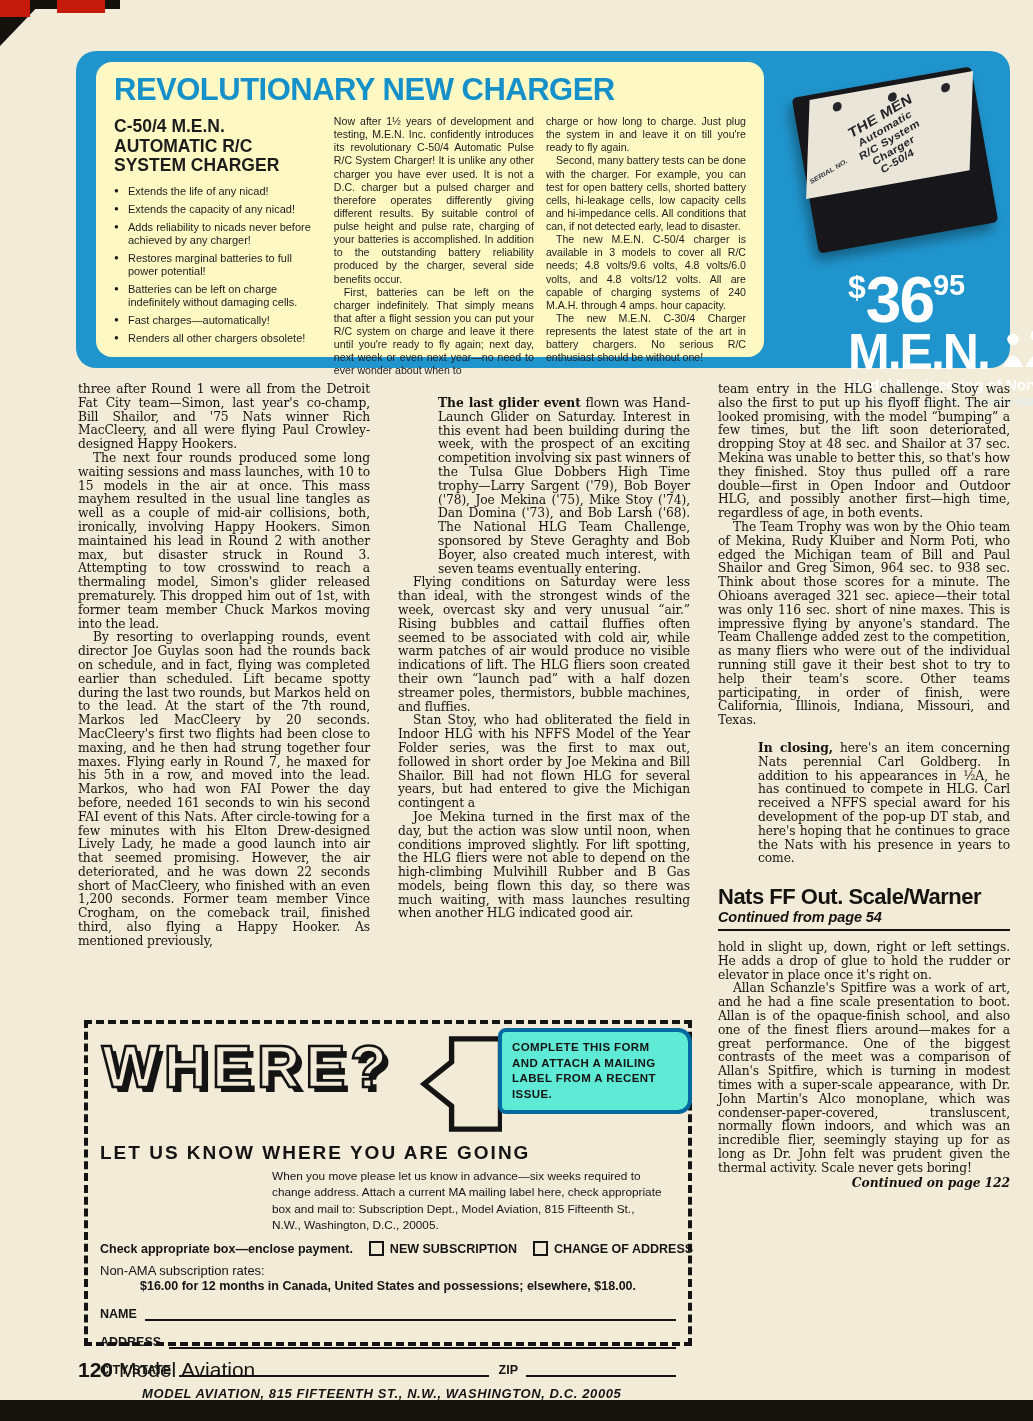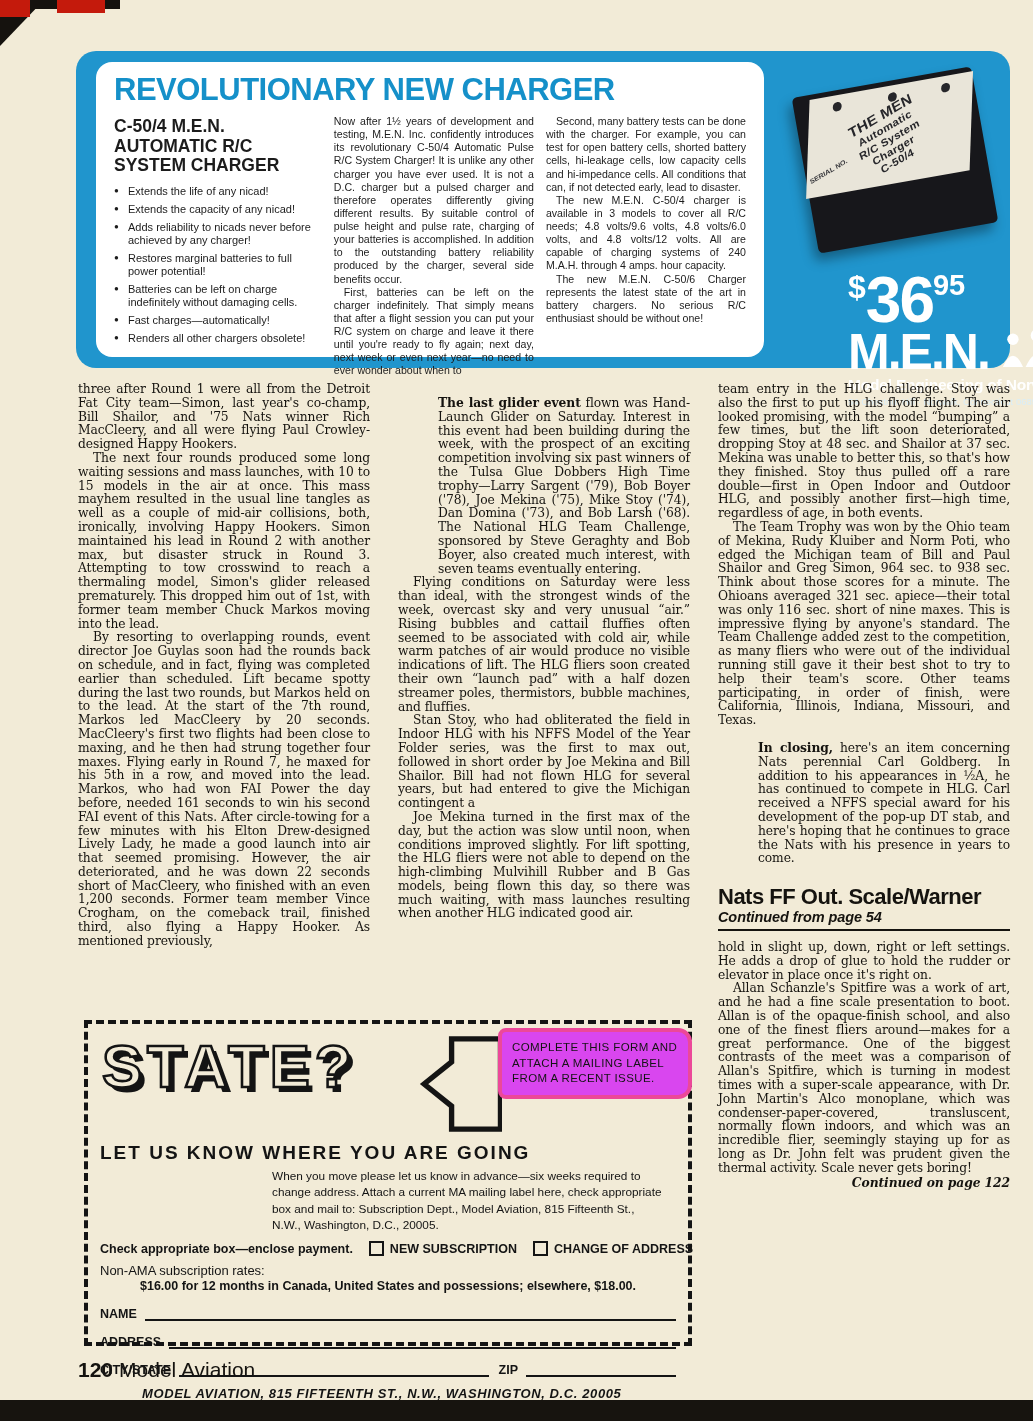--- a/index.html
+++ b/index.html
@@ -8,21 +8,21 @@
   
   .corner-black{position:absolute;left:0;top:0;width:0;height:0;
     border-top:46px solid #15120e;border-right:44px solid transparent;}
   .top-strip{position:absolute;left:0;top:0;width:120px;height:9px;background:#15120e;}
   .red-mark-1{position:absolute;left:0;top:0;width:30px;height:17px;background:#c41a0c;}
   .red-mark-2{position:absolute;left:57px;top:0;width:48px;height:13px;background:#c41a0c;}
   .bottom-bar{position:absolute;left:0;bottom:0;width:100%;height:21px;background:#17140f;}
 
   
   .ad{position:absolute;left:76px;top:51px;width:934px;height:317px;background:#2095cd;border-radius:20px;}
-  .ad-panel{position:absolute;left:20px;top:11px;width:668px;height:295px;background:#ffffff;
+  .ad-panel{position:absolute;left:20px;top:11px;width:668px;height:295px;background:#fef9c3;
     border-radius:16px;box-sizing:border-box;padding:8px 18px;font-family:"Liberation Sans",sans-serif;color:#1c1c1c;}
   .ad-title{margin:2px 0 7px 0;font-size:31px;font-weight:bold;color:#1590c9;letter-spacing:-0.5px;}
   .ad-cols{display:flex;gap:12px;}
   .ad-colA{width:214px;}
   .ad-prod-h{font-size:17.5px;line-height:1.12;margin:2px 0 9px 0;font-weight:bold;white-space:pre-line;}
   .ad-bullets{margin:0;padding-left:14px;list-style:none;}
   .ad-bullets li{position:relative;margin-bottom:5px;font-size:11px;line-height:1.18;}
   .ad-bullets li::before{content:"●";position:absolute;left:-14px;top:1px;font-size:8px;}
   .ad-colB,.ad-colC{width:206px;font-size:10.6px;line-height:1.24;text-align:justify;}
   .adp{margin:0;}
@@ -67,23 +67,23 @@
   .continued{text-align:right;font-style:italic;font-weight:bold;margin-top:2px;}
 
   
   .moving{position:absolute;left:84px;top:1020px;width:608px;height:326px;background:#f2ebd7;
     border:4px dashed #141414;box-sizing:border-box;padding:6px 12px;z-index:3;
     font-family:"Liberation Sans",sans-serif;color:#141414;}
   .mv-head{position:relative;height:112px;}
   .mv-title{position:absolute;left:2px;top:2px;font-size:60px;font-weight:bold;letter-spacing:5px;
     color:#f2ebd7;-webkit-text-stroke:2.6px #141414;text-shadow:5px 5px 0 #141414;}
   .mv-arrow{position:absolute;left:318px;top:-2px;width:84px;height:112px;}
-  .mv-note{position:absolute;left:398px;top:-2px;width:166px;border:4px solid #ec4899;
-    border-radius:8px 14px 14px 8px;padding:8px 10px;font-size:11.5px;font-weight:normal;
-    line-height:1.35;letter-spacing:0.4px;background:#d946ef;}
+  .mv-note{position:absolute;left:398px;top:-2px;width:166px;border:4px solid #0369a1;
+    border-radius:8px 14px 14px 8px;padding:8px 10px;font-size:11.5px;font-weight:bold;
+    line-height:1.35;letter-spacing:0.4px;background:#5eead4;}
   .mv-sub{font-size:19px;font-weight:bold;letter-spacing:2px;margin:0 0 4px 0;}
   .mv-body{margin-left:172px;width:392px;font-size:11.8px;line-height:1.38;}
   .mv-check{display:flex;align-items:center;font-size:12.5px;font-weight:bold;margin-top:8px;white-space:nowrap;}
   .cb{width:11px;height:11px;border:2px solid #141414;display:inline-block;margin:0 6px 0 16px;flex:none;}
   .mv-rates1{font-weight:normal;font-size:13px;margin-top:7px;}
   .mv-rates2{text-align:center;font-weight:bold;font-size:12.5px;margin-top:1px;}
   .mv-row{display:flex;align-items:flex-end;font-weight:bold;font-size:12.5px;margin-top:14px;}
   .mv-line{flex:1;border-bottom:2px solid #141414;margin-left:8px;}
   .mv-line.short{flex:none;width:150px;}
   .mv-zip-label{margin-left:10px;}
@@ -119,23 +119,24 @@
             <li>Batteries can be left on charge indefinitely without damaging cells.</li>
             <li>Fast charges—automatically!</li>
             <li>Renders all other chargers obsolete!</li>
           </ul>
         </div>
         <div class="ad-colB">
           <p class="adp">Now after 1½ years of development and testing, M.E.N. Inc. confidently introduces its revolutionary C-50/4 Automatic Pulse R/C System Charger! It is unlike any other charger you have ever used. It is not a D.C. charger but a pulsed charger and therefore operates differently giving different results. By suitable control of pulse height and pulse rate, charging of your batteries is accomplished. In addition to the outstanding battery reliability produced by the charger, several side benefits occur.</p>
           <p class="adp ind">First, batteries can be left on the charger indefinitely. That simply means that after a flight session you can put your R/C system on charge and leave it there until you're ready to fly again; next day, next week or even next year—no need to ever wonder about when to</p>
         </div>
         <div class="ad-colC">
+          <p class="adp">charge or how long to charge. Just plug the system in and leave it on till you're ready to fly again.</p>
           <p class="adp ind">Second, many battery tests can be done with the charger. For example, you can test for open battery cells, shorted battery cells, hi-leakage cells, low capacity cells and hi-impedance cells. All conditions that can, if not detected early, lead to disaster.</p>
           <p class="adp ind">The new M.E.N. C-50/4 charger is available in 3 models to cover all R/C needs; 4.8 volts/9.6 volts, 4.8 volts/6.0 volts, and 4.8 volts/12 volts. All are capable of charging systems of 240 M.A.H. through 4 amps. hour capacity.</p>
-          <p class="adp ind">The new M.E.N. C-50/6 Charger represents the latest state of the art in battery chargers. No serious R/C enthusiast should be without one!</p>
+          <p class="adp ind">The new M.E.N. C-30/4 Charger represents the latest state of the art in battery chargers. No serious R/C enthusiast should be without one!</p>
         </div>
       </div>
     </div>
 
     <div class="device">
       <div class="device-body">
         <div class="device-face">
           <span class="led led1"></span>
           <span class="led led2"></span>
           <span class="led led3"></span>
@@ -194,21 +195,21 @@
       <div class="sec-sub">Continued from page 54</div>
       <hr class="sec-rule">
       <p>hold in slight up, down, right or left settings. He adds a drop of glue to hold the rudder or elevator in place once it's right on.</p>
       <p class="ind">Allan Schanzle's Spitfire was a work of art, and he had a fine scale presentation to boot. Allan is of the opaque-finish school, and also one of the finest fliers around—makes for a great performance. One of the biggest contrasts of the meet was a comparison of Allan's Spitfire, which is turning in modest times with a super-scale appearance, with Dr. John Martin's Alco monoplane, which was condenser-paper-covered, transluscent, normally flown indoors, and which was an incredible flier, seemingly staying up for as long as Dr. John felt was prudent given the thermal activity. Scale never gets boring!</p>
       <p class="continued">Continued on page 122</p>
     </div>
   </div>
 
   <div class="moving">
     <div class="mv-head">
-      <div class="mv-title">STATE?</div>
+      <div class="mv-title">WHERE?</div>
       <svg class="mv-arrow" viewBox="0 0 110 130">
         <polygon points="108,6 44,6 44,36 8,65 44,94 44,124 108,124" fill="#f2ebd7" stroke="#141414" stroke-width="7"></polygon>
       </svg>
       <div class="mv-note">COMPLETE THIS FORM AND ATTACH A MAILING LABEL FROM A RECENT ISSUE.</div>
     </div>
     <div class="mv-sub">LET US KNOW WHERE YOU ARE GOING</div>
     <div class="mv-body">When you move please let us know in advance—six weeks required to change address. Attach a current MA mailing label here, check appropriate box and mail to: Subscription Dept., Model Aviation, 815 Fifteenth St., N.W., Washington, D.C., 20005.</div>
     <div class="mv-check">
       <span>Check appropriate box—enclose payment.</span>
       <span class="cb"></span>

